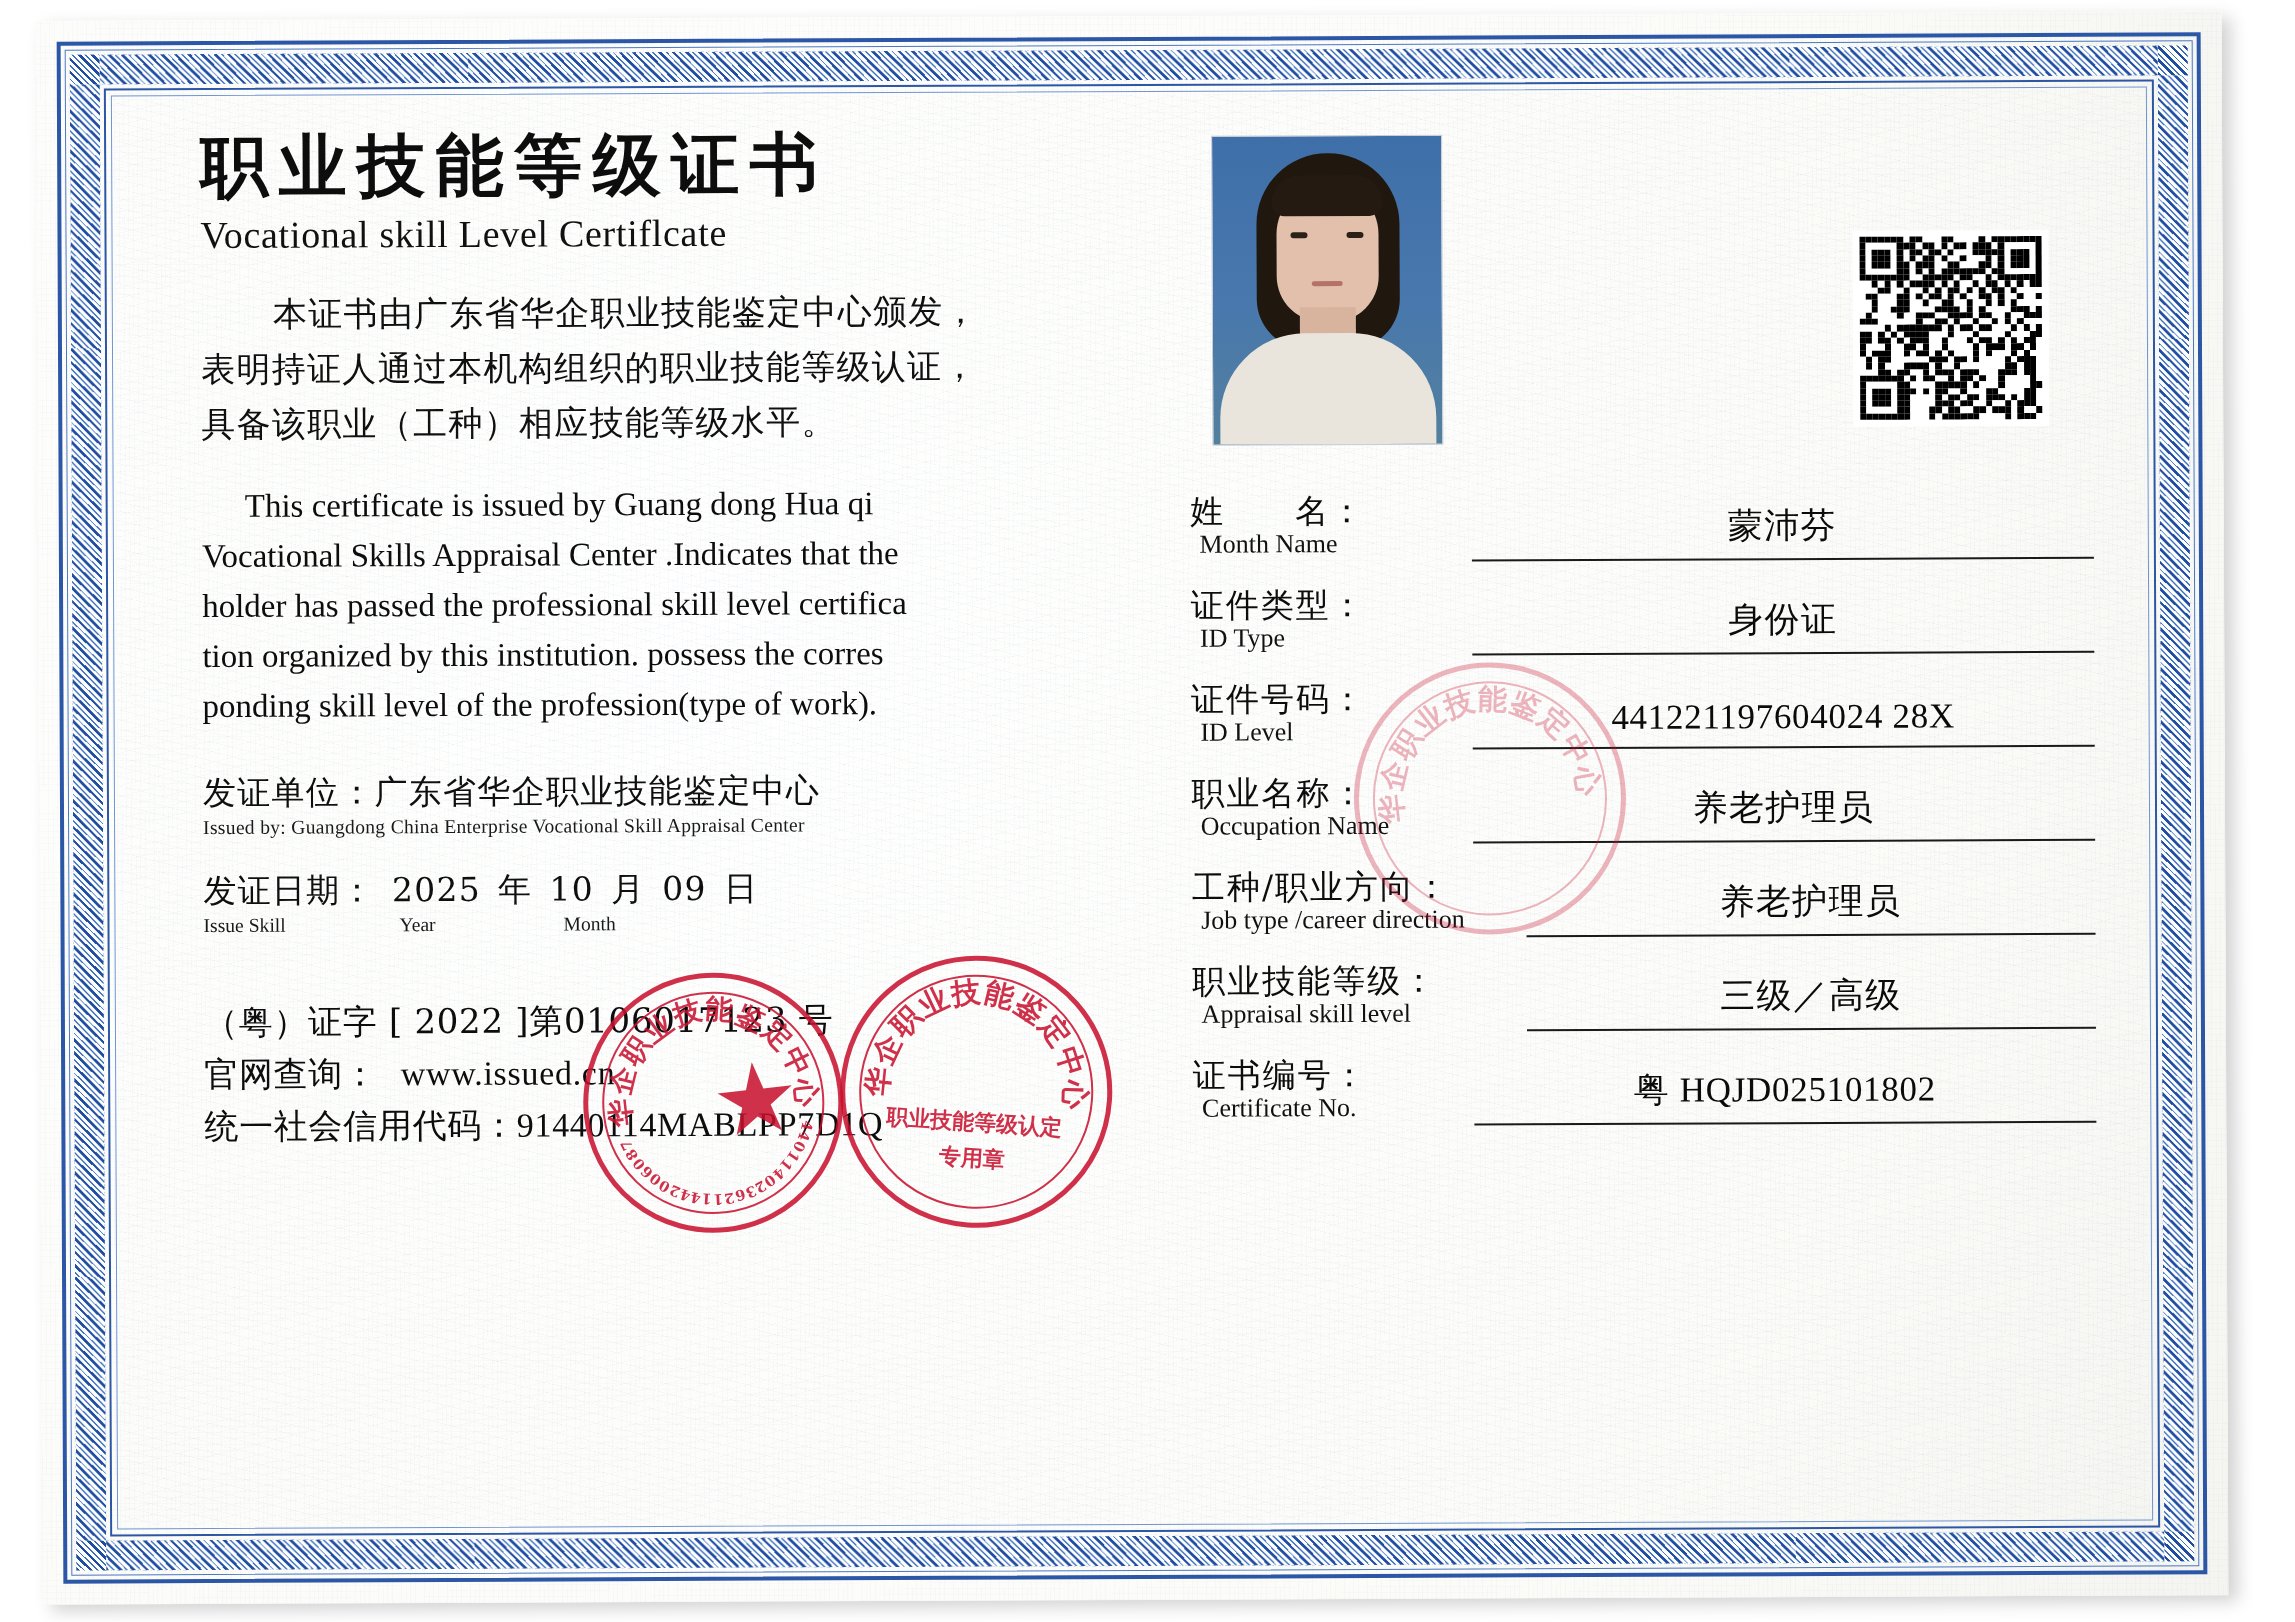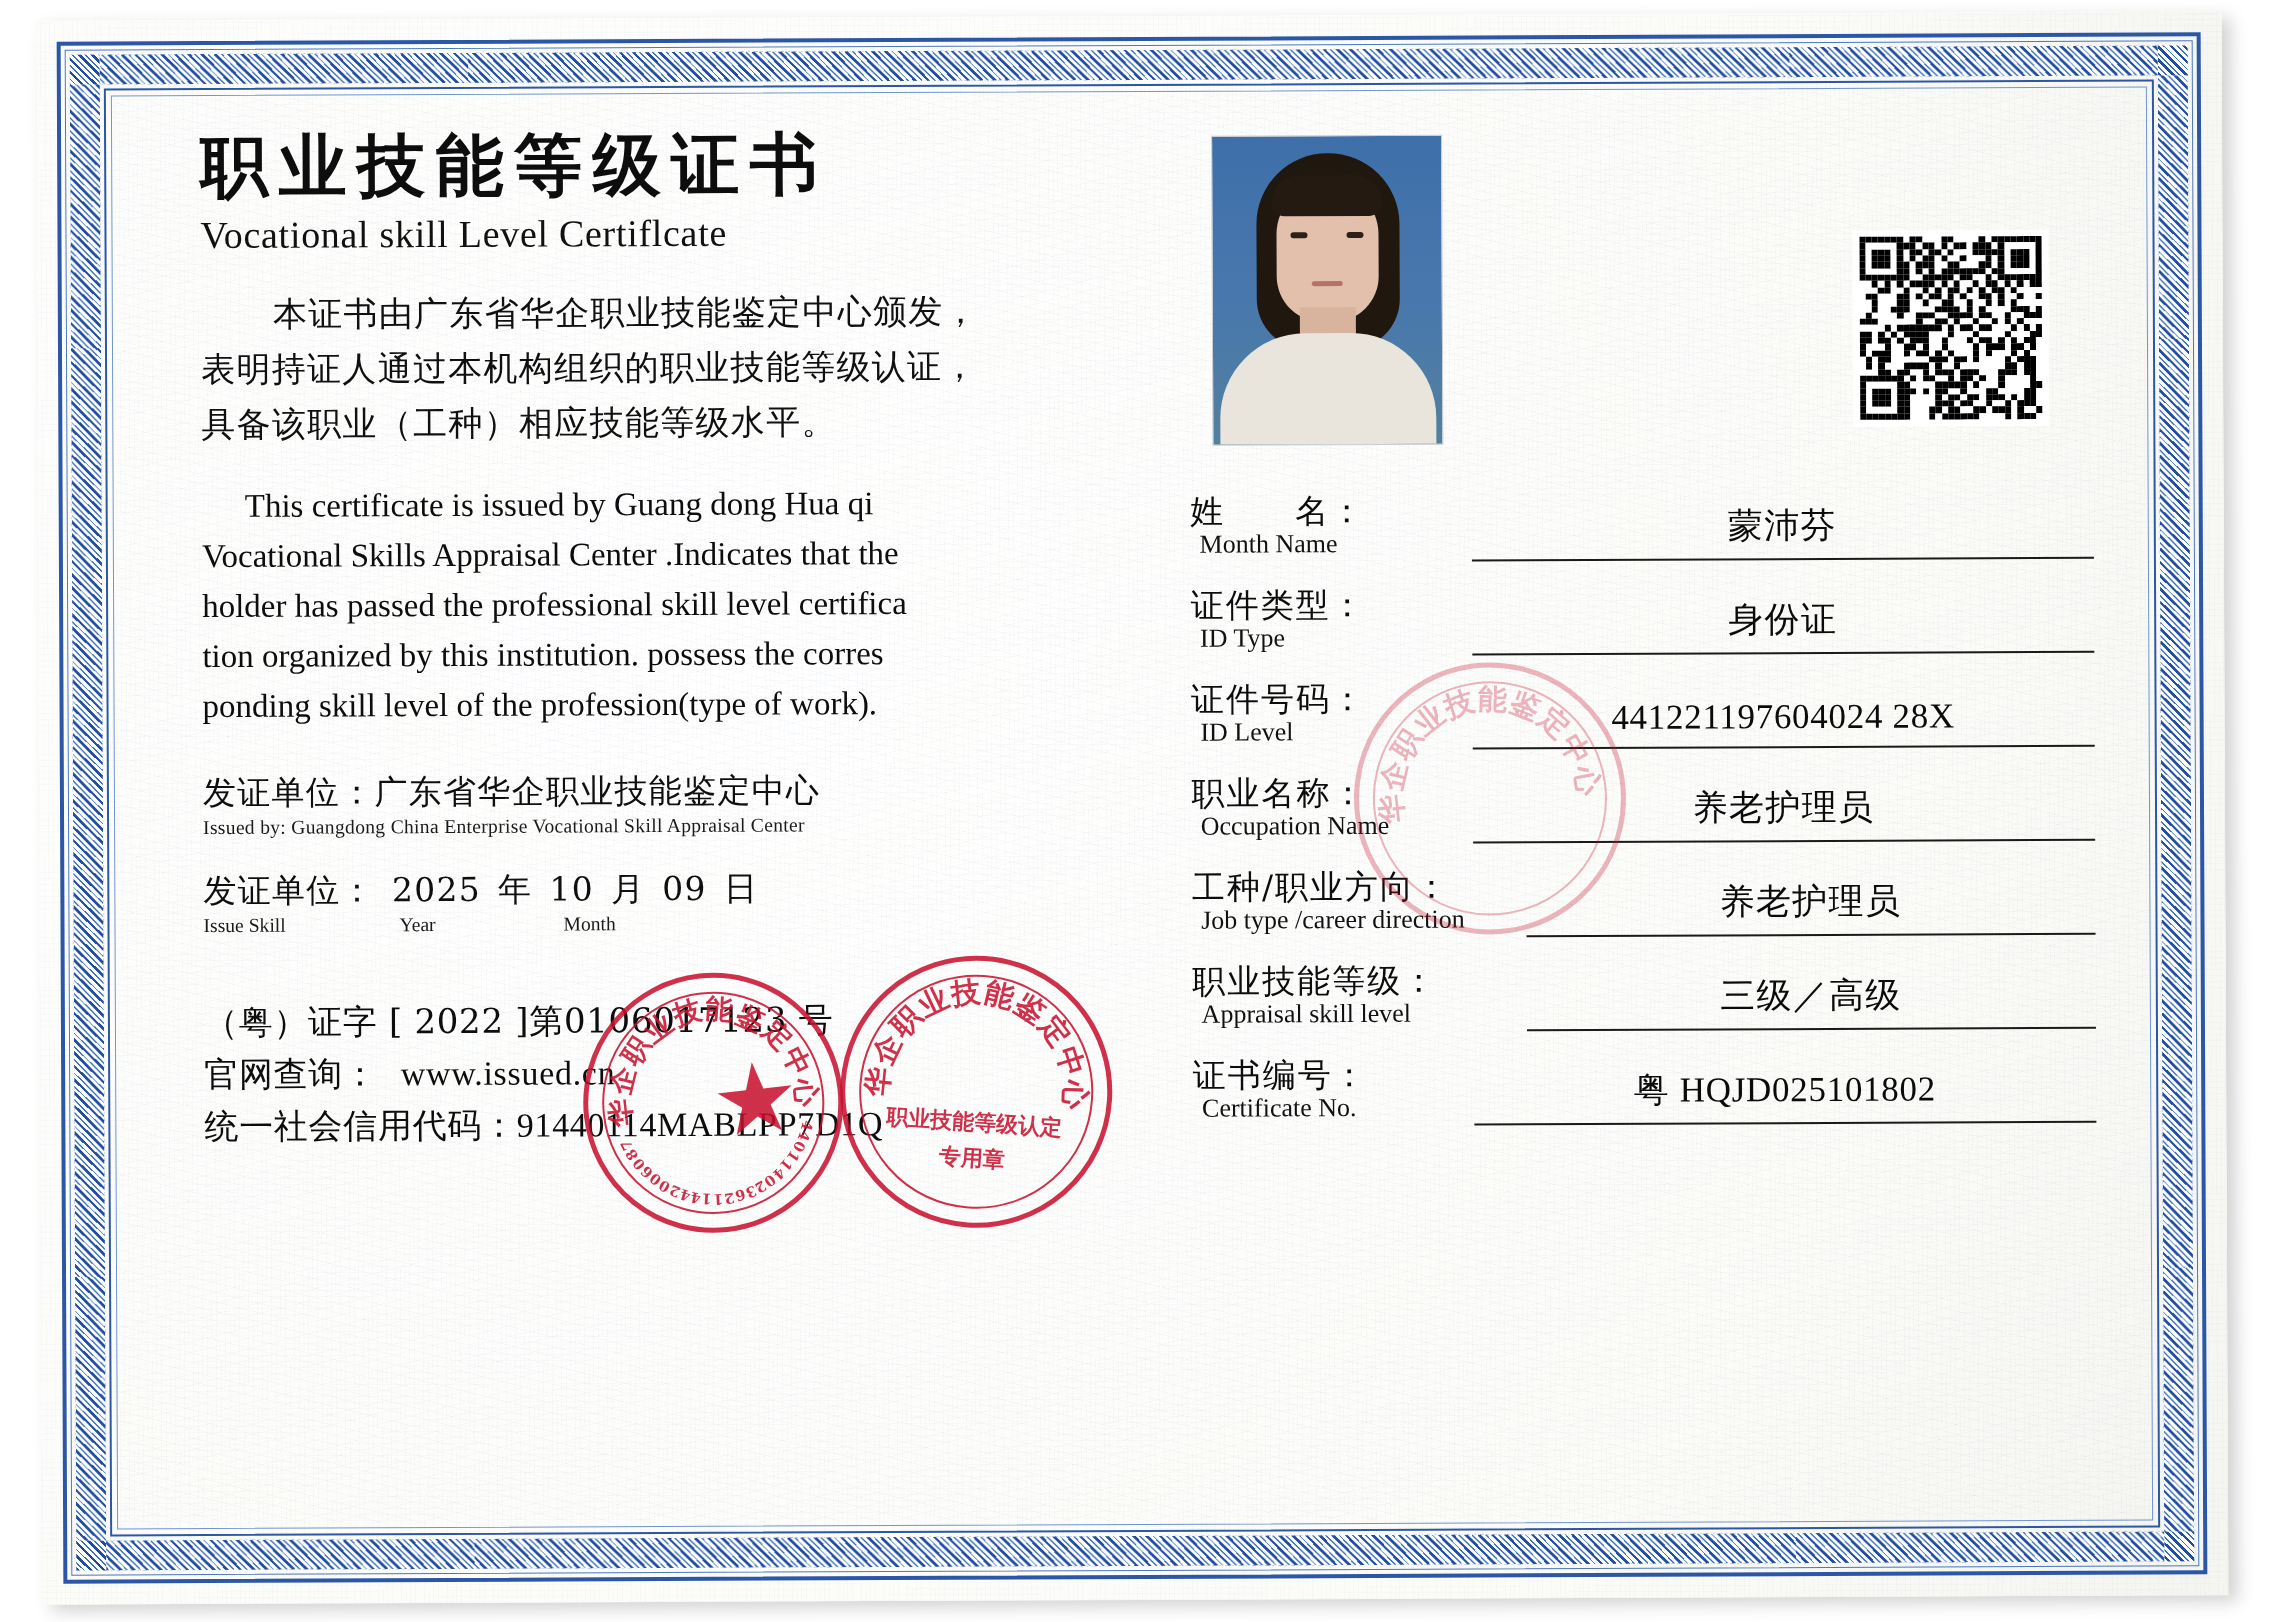--- a/index.html
+++ b/index.html
@@ -440,21 +440,21 @@
           <span>ponding  skill level of the profession(type of  work).</span>
         </div>
 
         <div class="issue-block">
           <div class="issue-row">
             <div class="issue-cn">发证单位：广东省华企职业技能鉴定中心</div>
             <div class="issue-en">Issued by: Guangdong China Enterprise Vocational Skill Appraisal Center</div>
           </div>
 
           <div class="date-row">
-            <span>发证单位：</span><span class="v">2025</span><span>年</span><span class="v">10</span><span>月</span><span class="v">09</span><span>日</span>
+            <span>发证日期：</span><span class="v">2025</span><span>年</span><span class="v">10</span><span>月</span><span class="v">09</span><span>日</span>
           </div>
           <div class="date-en">
             <span class="e1">Issue  Skill</span><span class="e2">Year</span><span>Month</span>
           </div>
         </div>
 
         <div class="footer-block">
           <div class="row">（粤）证字 [ 2022 ]第0106017123 号</div>
           <div class="row">
             <span>官网查询：</span>&nbsp;&nbsp;<span class="mono">www.issued.cn</span>

